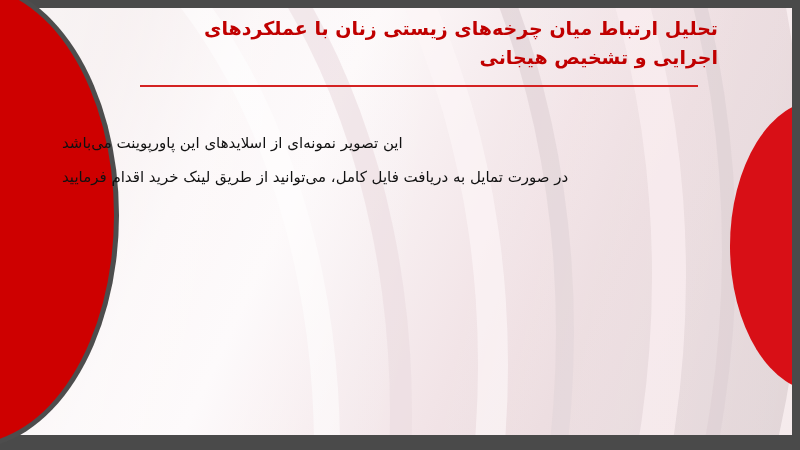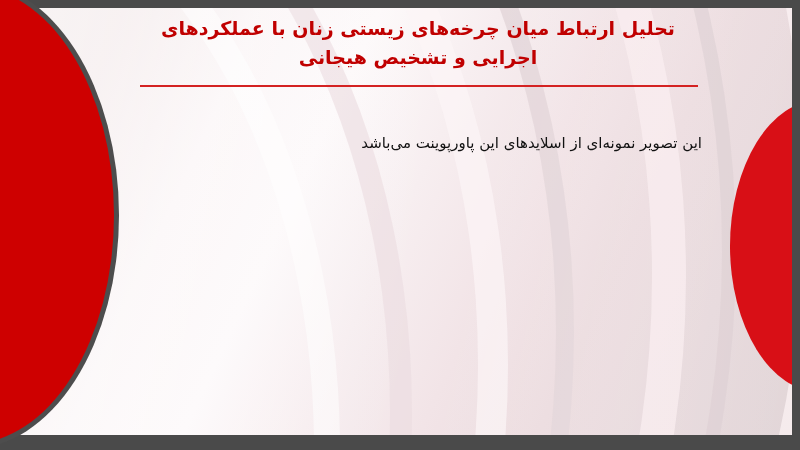--- a/index.html
+++ b/index.html
@@ -91,38 +91,39 @@
     text-align: center;
     z-index: 6;
   }
   .title-line {
     color: #c00000;
     font-size: 19px;
     font-weight: bold;
     line-height: 1.55;
     letter-spacing: 0;
     white-space: nowrap;
+    text-align: right;
   }
   #title-rule {
     position: absolute;
     left: 132px;
     top: 77px;
     width: 558px;
     height: 2px;
     background: #d42222;
     z-index: 6;
   }
 
   
   #body-block {
     position: absolute;
     right: 90px;
     top: 118px;
     width: 640px;
-    text-align: right;
+    text-align: left;
     z-index: 6;
   }
   .body-line {
     color: #111111;
     font-size: 15px;
     font-weight: normal;
     line-height: 2.28;
     white-space: nowrap;
   }
 </style>
@@ -149,19 +150,20 @@
     <div id="right-ellipse"></div>
 
     <div id="title-block">
       <div class="title-line">تحلیل ارتباط میان چرخه‌های زیستی زنان با عملکردهای</div>
       <div class="title-line">اجرایی و تشخیص هیجانی</div>
     </div>
     <div id="title-rule"></div>
 
     <div id="body-block">
       <div class="body-line">این تصویر نمونه‌ای از اسلایدهای این پاورپوینت می‌باشد</div>
+      <div class="body-line">در صورت تمایل به دریافت فایل کامل، می‌توانید از طریق لینک خرید اقدام فرمایید</div>
     </div>
 
   </div>
 
   <div id="left-ellipse"></div>
 
 </div>
 
 </body></html>

